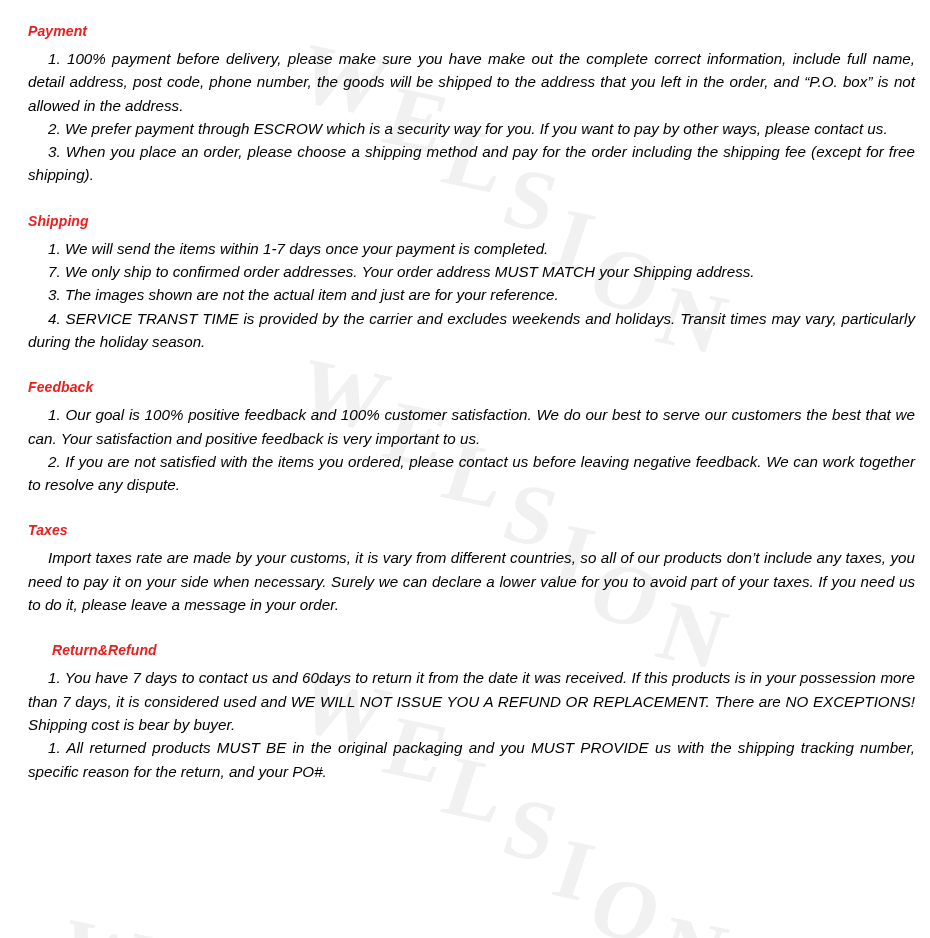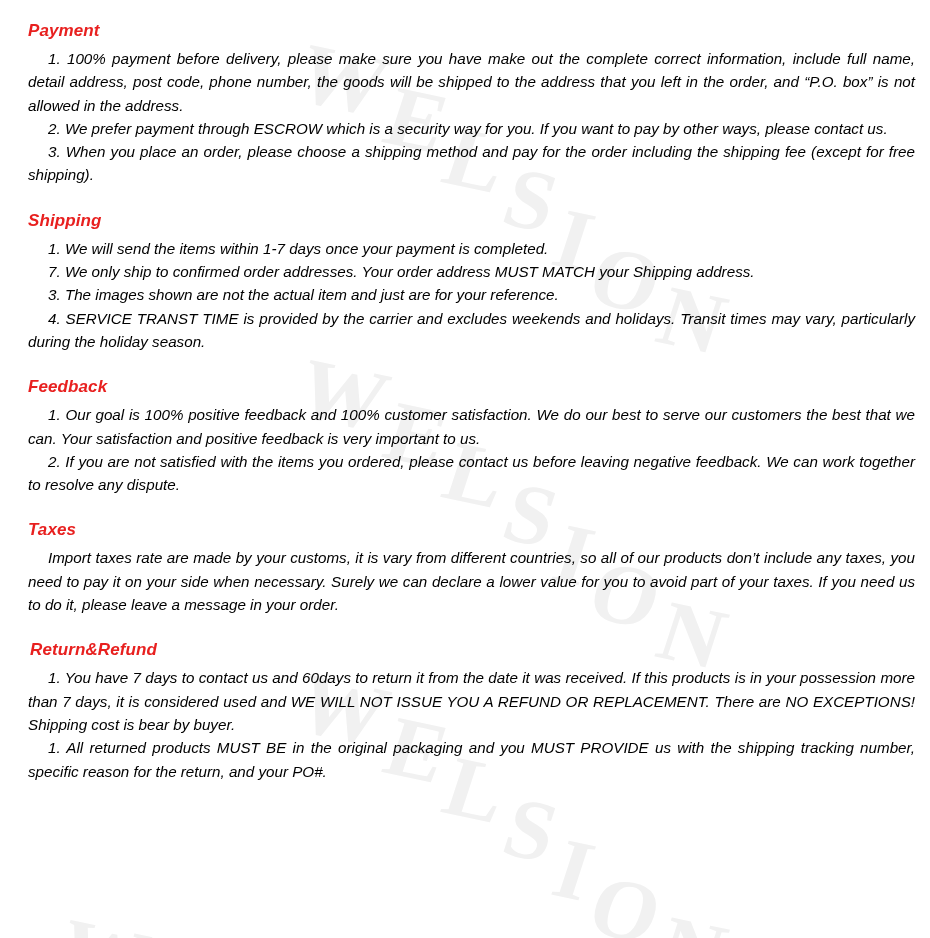--- a/index.html
+++ b/index.html
@@ -48,28 +48,28 @@
   }
 
   .section {
     margin: 0;
   }
 
   .section-heading {
     color: #e8201f;
     font-weight: bold;
     font-style: italic;
-    font-size: 17px;
+    font-size: 14px;
     line-height: 26px;
     margin: 0;
     padding: 0 0 0 28px;
     letter-spacing: 0.1px;
   }
   .section-heading.extra-indent {
-    padding-left: 30px;
+    padding-left: 52px;
   }
 
   .para {
     font-size: 15.2px;
     line-height: 23.3px;
     text-align: justify;
     text-justify: inter-word;
     margin: 0;
     padding: 0 15px 0 28px;
     text-indent: 20px;

